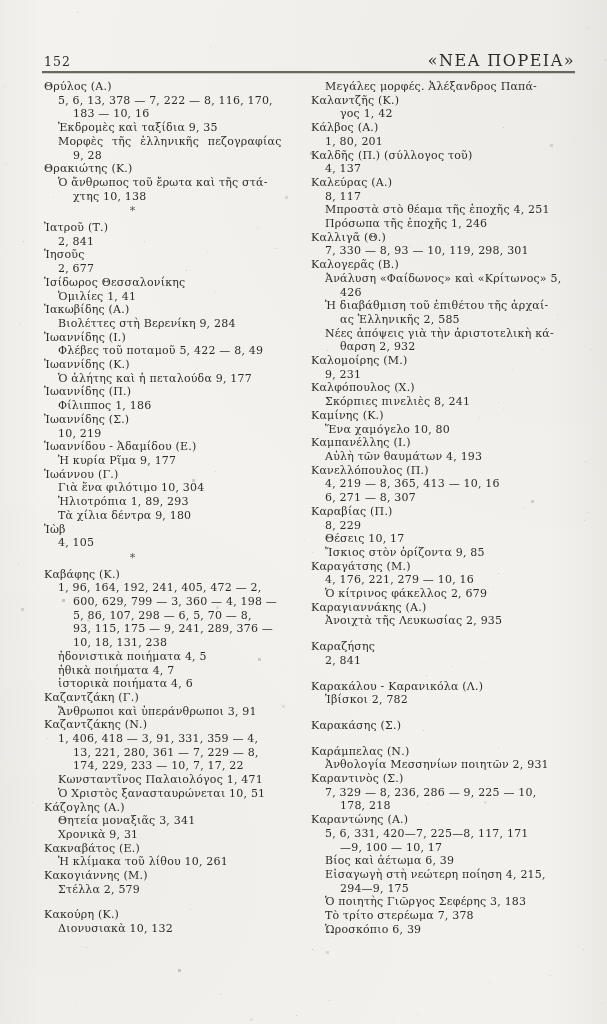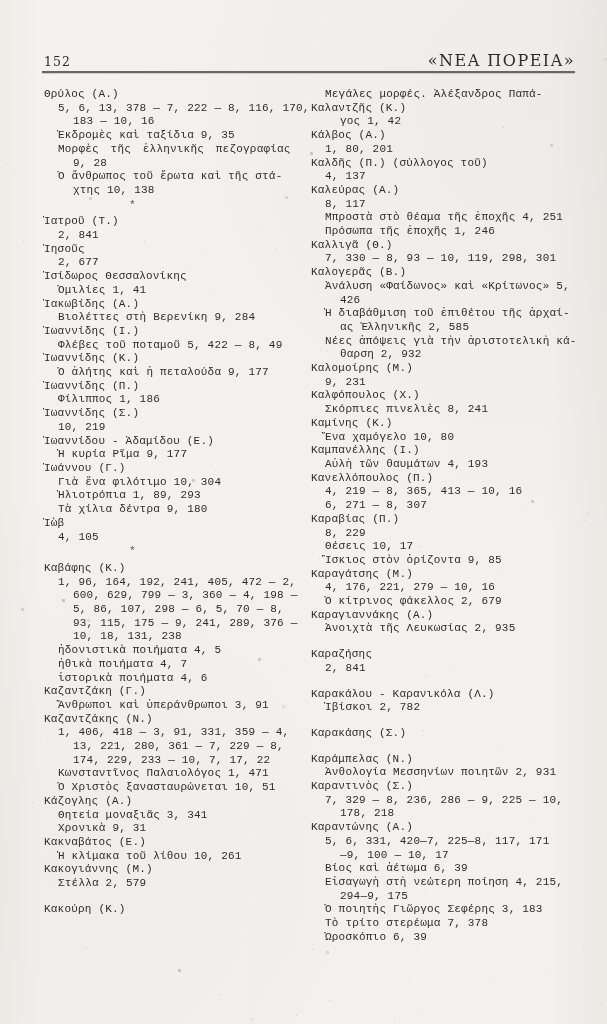--- a/index.html
+++ b/index.html
@@ -22,23 +22,22 @@
     display:flex; justify-content:space-between; align-items:baseline;text-align:center;
   }
   .hdr .pno { font-size:12.5px; letter-spacing:1px; }
   .hdr .jtitle { font-size:16px; letter-spacing:1.5px; }
   .rule {
     position:absolute; top:71px; left:42px; right:32px; height:2px;
     background:#6a675f;
     box-shadow:0 1px 0 rgba(106,103,95,0.25);
   }
   .cols {
-    position:absolute; top:88px; left:44px; right:29px;
+    position:absolute; top:80px; left:44px; right:29px;
     display:flex;
-    font-family:Liberation Mono, monospace;
   }
   .col { width:267px; flex:0 0 267px; }
   .ln {
     font-size:11px;
     line-height:13.7px;
     white-space:nowrap;
     letter-spacing:0.2px;
   }
   .ln.h { padding-left:0; }
   .ln.s { padding-left:14px; }
@@ -62,20 +61,21 @@
   </div>
   <div class="rule"></div>
   <div class="cols">
     <div class="col" id="col-left">
         <div class="ln h">Θρύλος (Α.)</div>
         <div class="ln s">5, 6, 13, 378 — 7, 222 — 8, 116, 170,</div>
         <div class="ln c">183 — 10, 16</div>
         <div class="ln s">Ἐκδρομὲς καὶ ταξίδια 9, 35</div>
         <div class="ln s j">Μορφὲς τῆς ἑλληνικῆς πεζογραφίας</div>
         <div class="ln c">9, 28</div>
+        <div class="ln h">Θρακιώτης (Κ.)</div>
         <div class="ln s">Ὁ ἄνθρωπος τοῦ ἔρωτα καὶ τῆς στά-</div>
         <div class="ln c">χτης 10, 138</div>
         <div class="ln sep">*</div>
         <div class="ln h">Ἰατροῦ (Τ.)</div>
         <div class="ln s">2, 841</div>
         <div class="ln h">Ἰησοῦς</div>
         <div class="ln s">2, 677</div>
         <div class="ln h">Ἰσίδωρος Θεσσαλονίκης</div>
         <div class="ln s">Ὁμιλίες 1, 41</div>
         <div class="ln h">Ἰακωβίδης (Α.)</div>
@@ -115,20 +115,21 @@
         <div class="ln s">Κωνσταντῖνος Παλαιολόγος 1, 471</div>
         <div class="ln s">Ὁ Χριστὸς ξανασταυρώνεται 10, 51</div>
         <div class="ln h">Κάζογλης (Α.)</div>
         <div class="ln s">Θητεία μοναξιᾶς 3, 341</div>
         <div class="ln s">Χρονικὰ 9, 31</div>
         <div class="ln h">Κακναβάτος (Ε.)</div>
         <div class="ln s">Ἡ κλίμακα τοῦ λίθου 10, 261</div>
         <div class="ln h">Κακογιάννης (Μ.)</div>
         <div class="ln s">Στέλλα 2, 579</div>
         <div class="ln h gap">Κακούρη (Κ.)</div>
+        <div class="ln s">Διονυσιακὰ 10, 132</div>
       </div>
     <div class="col" id="col-right">
         <div class="ln s">Μεγάλες μορφές. Ἀλέξανδρος Παπά-</div>
         <div class="ln h">Καλαντζῆς (Κ.)</div>
         <div class="ln c">γος 1, 42</div>
         <div class="ln h">Κάλβος (Α.)</div>
         <div class="ln s">1, 80, 201</div>
         <div class="ln h">Καλδῆς (Π.) (σύλλογος τοῦ)</div>
         <div class="ln s">4, 137</div>
         <div class="ln h">Καλεύρας (Α.)</div>

